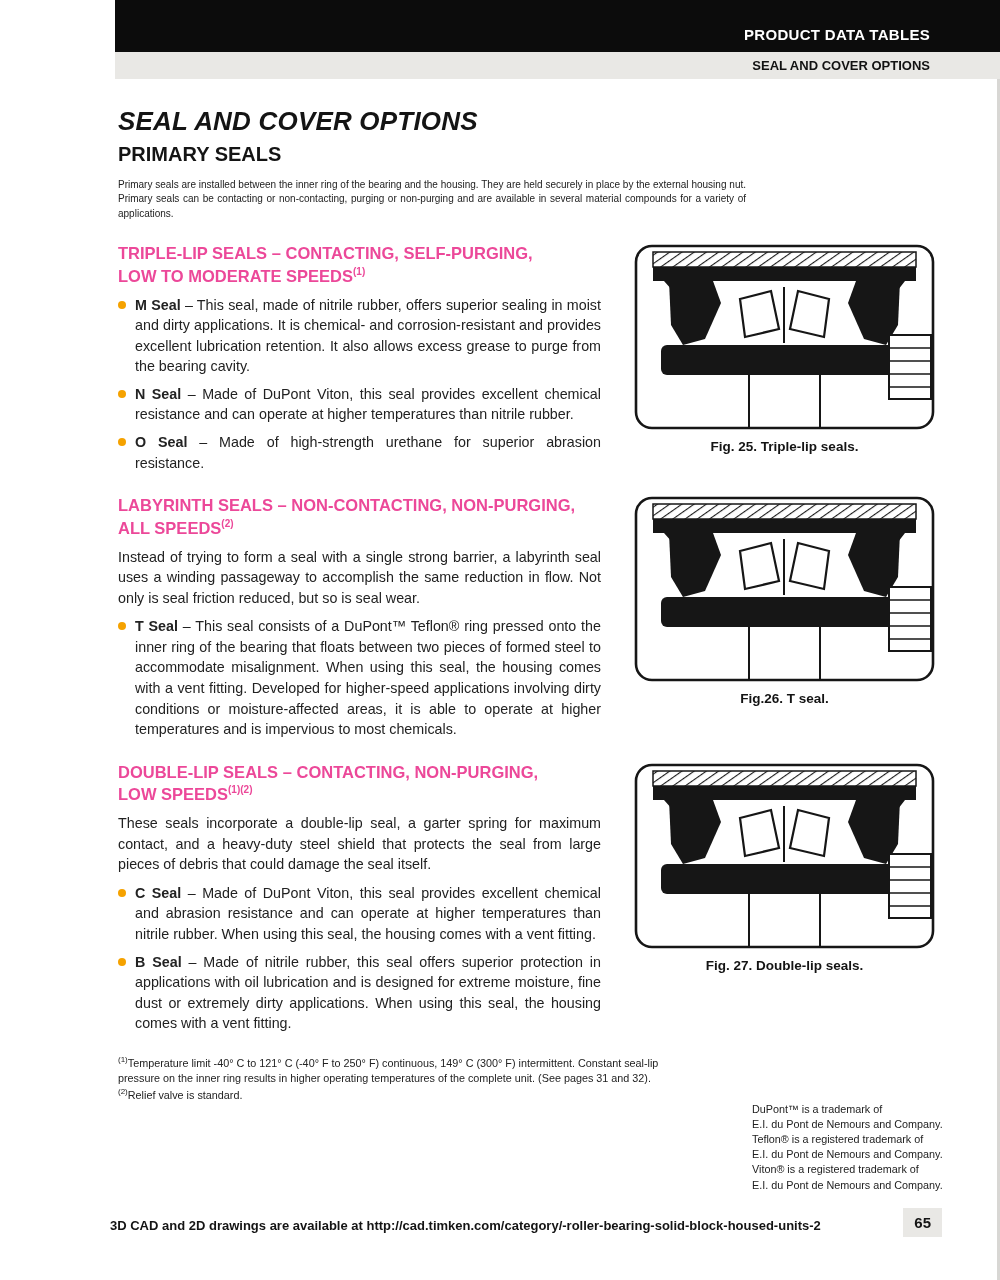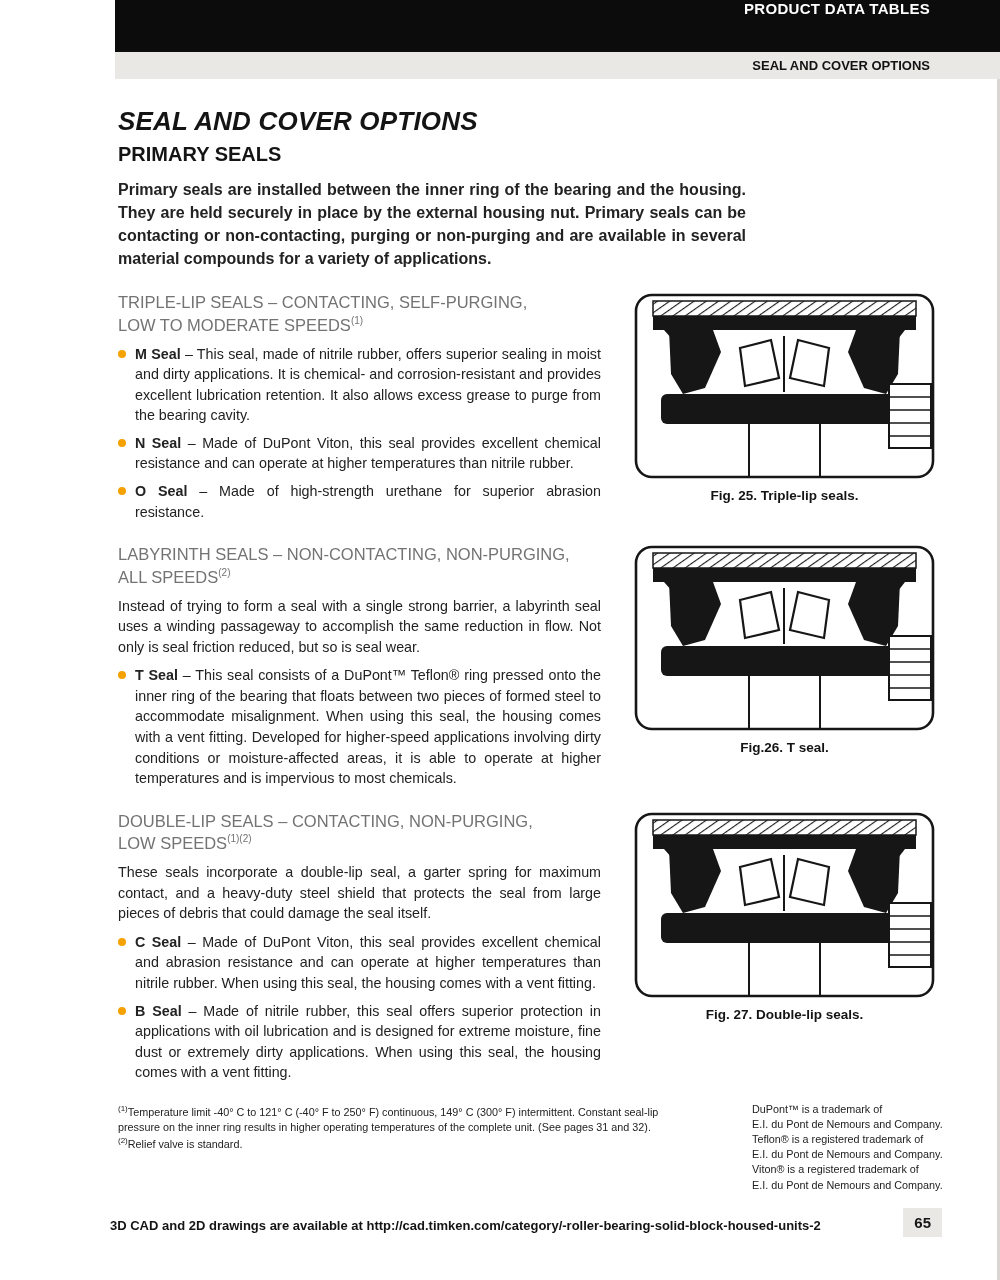--- a/index.html
+++ b/index.html
@@ -2,39 +2,39 @@
 <html style="--accent-orange: #F5A200; --header-black: #0C0C0C; --subbar-gray: #E9E8E5;"><head>
 <meta charset="utf-8">
 <style>
   * { margin:0; padding:0; box-sizing:border-box; }
   html,body { background:#ffffff; }
   body { font-family:"Liberation Sans", sans-serif; color:#222; }
   .page { position:relative; width:1000px; height:1280px; background:#ffffff; overflow:hidden; margin:0 auto; }
 
   
   .topbar { position:absolute; left:115px; right:0; top:0; height:68px;
-            background:var(--header-black,#0c0c0c); display:flex; align-items:flex-start;
+            background:var(--header-black,#0c0c0c); display:flex; align-items:center;
             justify-content:flex-end; padding-right:70px; }
   .topbar .bar-text { color:#fff; font-weight:bold; font-size:15px; letter-spacing:.3px; }
   .subbar { position:absolute; left:115px; right:0; top:52px; height:27px;
             background:var(--subbar-gray,#e9e8e5); display:flex; align-items:center;
             justify-content:flex-end; padding-right:70px; }
   .subbar .bar-text { color:#121212; font-weight:bold; font-size:13px; }
 
   .edge-line { position:absolute; right:0; top:79px; bottom:0; width:3px; background:#d8d7d4; }
 
   
   .content { position:absolute; left:118px; top:106px; width:818px; }
   .doc-title { font-style:italic; font-weight:bold; font-size:26px; color:#141414; letter-spacing:.2px; }
   .doc-subtitle { font-weight:bold; font-size:20px; color:#141414; margin-top:6px; }
-  .intro { width:628px; margin-top:12px; font-size:16px; line-height:1.44; text-align:justify; color:#222;font-weight:bold; }
+  .intro { width:628px; margin-top:12px; font-size:10px; line-height:1.44; text-align:justify; color:#222; }
 
   .section { display:flex; align-items:flex-start; margin-top:22px; }
   .sec-text { width:483px; }
-  .sec-heading { font-weight:normal; font-size:16.5px; line-height:1.3; color:#737373; }
+  .sec-heading { font-weight:bold; font-size:16.5px; line-height:1.3; color:#ec4899; }
   .sec-heading sup { font-size:10px; }
   .sec-body { margin-top:8px; font-size:14.3px; line-height:1.44; text-align:justify; color:#222; }
   .bullets { list-style:none; margin-top:8px; }
   .bullets li { position:relative; padding-left:17px; margin-bottom:7px;
                 font-size:14.3px; line-height:1.44; text-align:justify; color:#222; }
   .bullets li::before { content:""; position:absolute; left:0; top:6px; width:8px; height:8px;
                         border-radius:50%; background:var(--accent-orange,#f5a200); }
   .bullets li:last-child { margin-bottom:0; }
 
   .fig-col { margin-left:auto; width:303px;text-align:center; }

